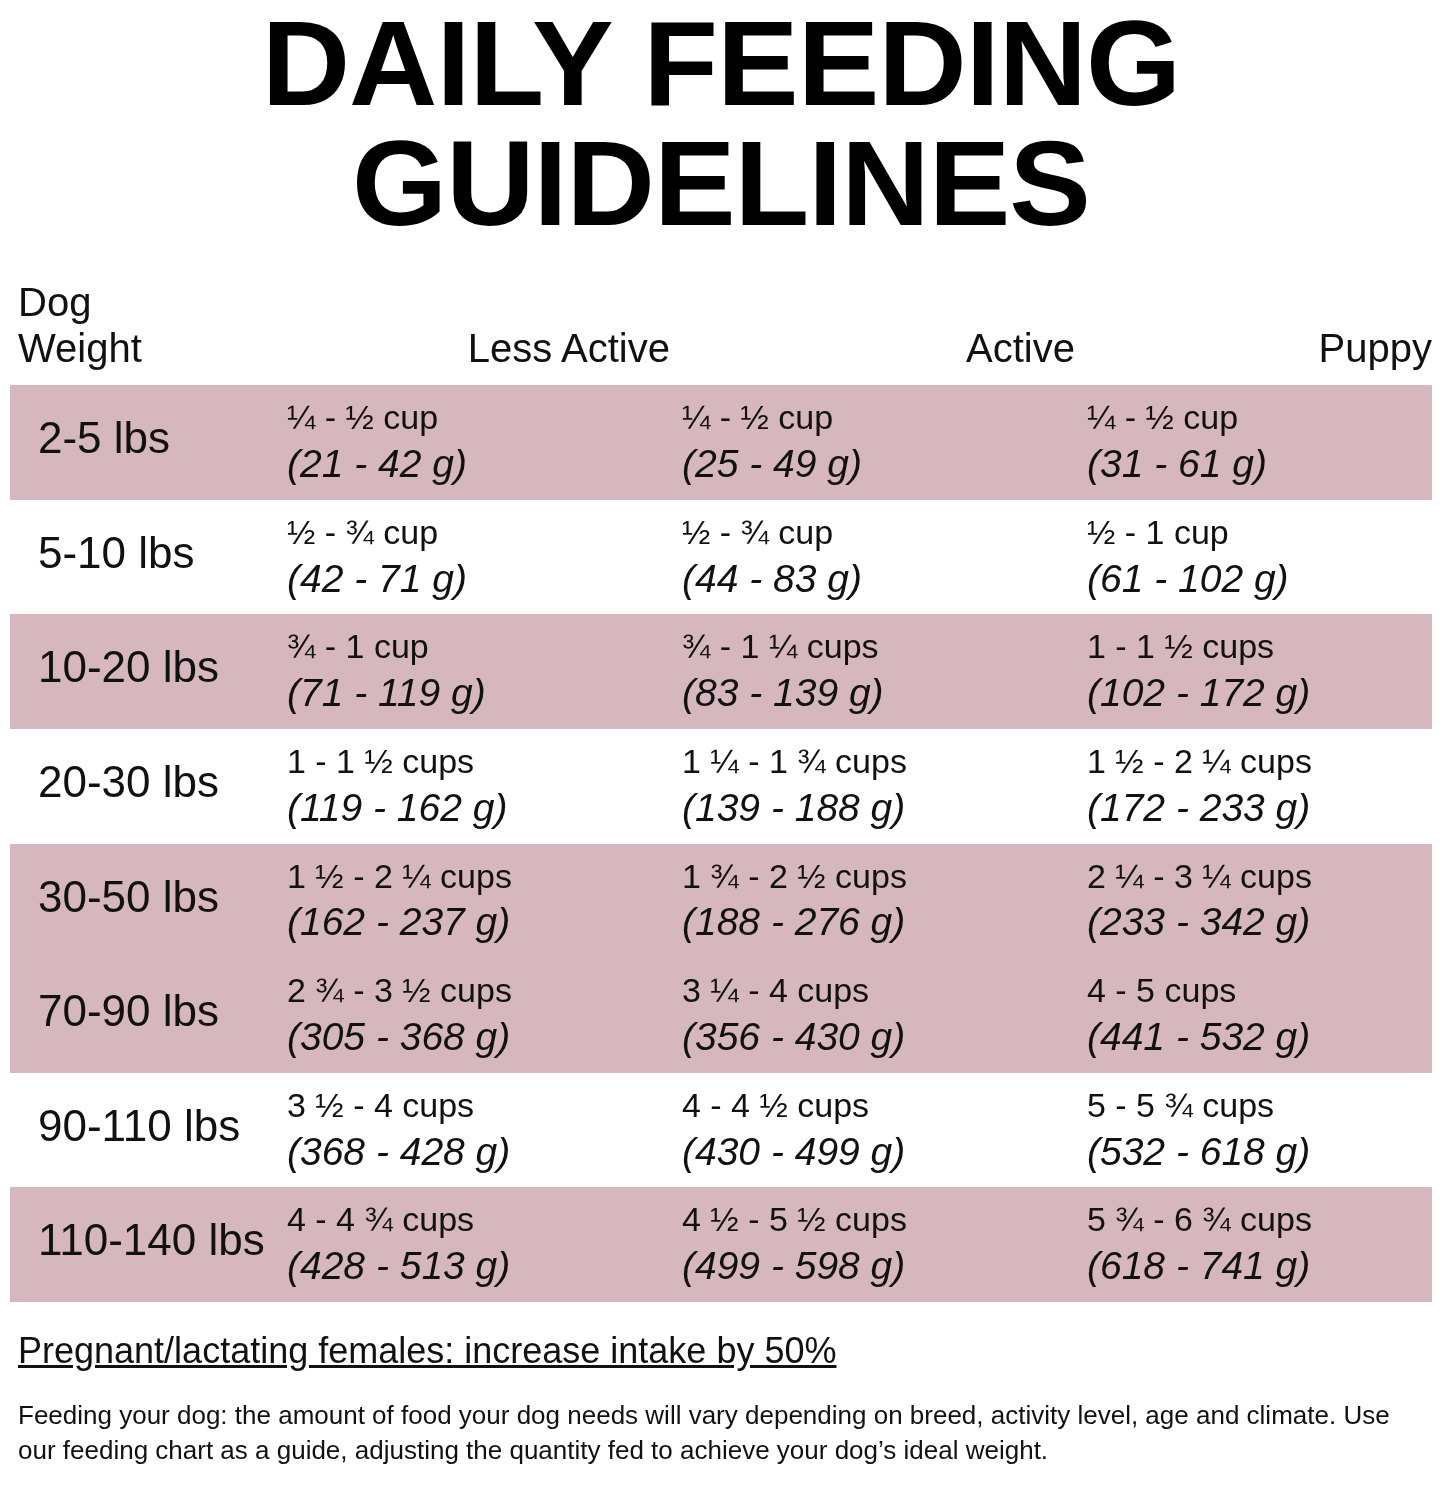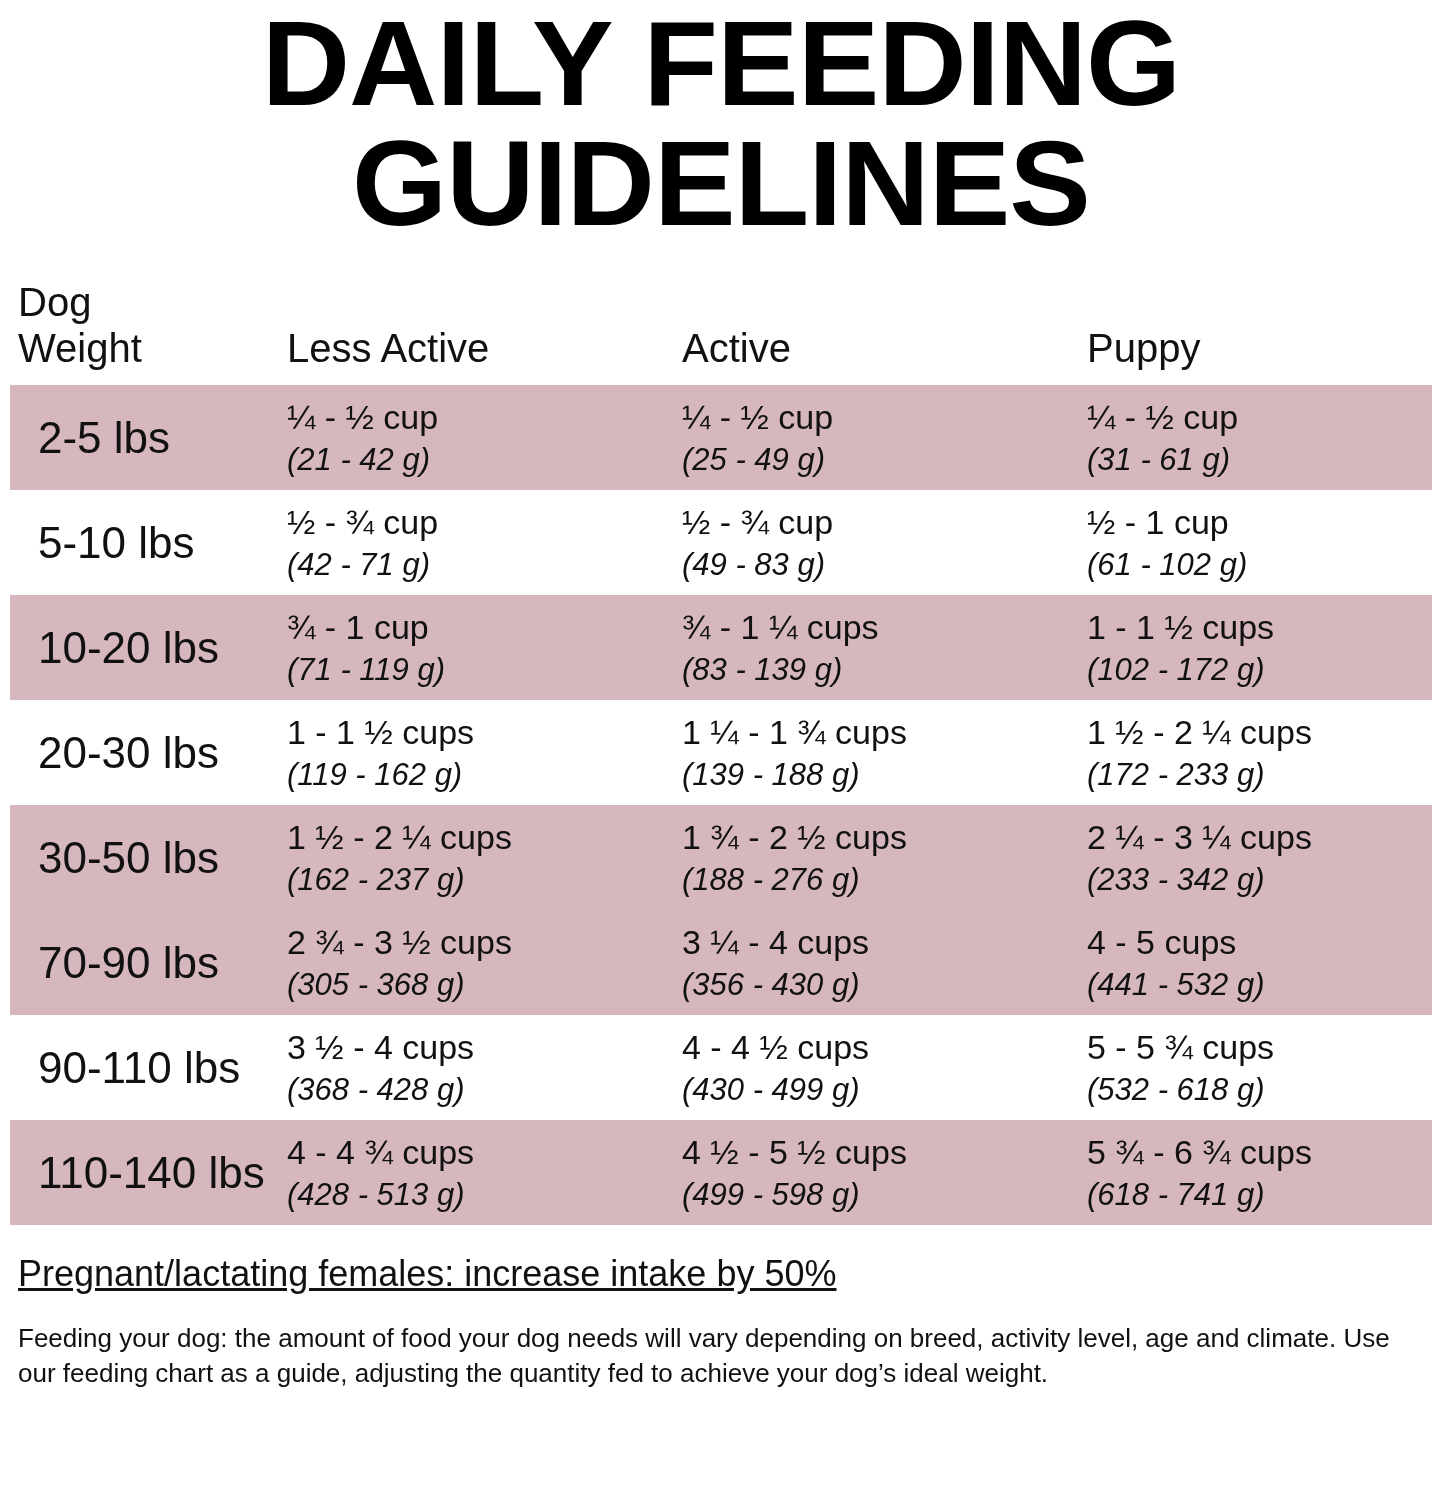--- a/index.html
+++ b/index.html
@@ -60,20 +60,21 @@
     vertical-align: bottom;
     padding: 0 0 14px 0;
     line-height: 1.14;
     margin-top: 36px;
   }
   thead th.col-weight {
     padding-left: 8px;
   }
   thead th.col-data {
     padding-left: 12px;
+    text-align: right;
   }
 
   tbody tr.shaded {
     background: #d6b7bd;
   }
   tbody td {
     padding: 12px 0 12px 0;
     vertical-align: top;
   }
   tbody td.weight {
@@ -86,21 +87,21 @@
   tbody td.amount {
     padding-left: 12px;
     line-height: 1.2;
   }
   .cups {
     font-size: 34px;
     color: #111111;
     white-space: nowrap;
   }
   .grams {
-    font-size: 31px;
+    font-size: 39px;
     font-style: italic;
     color: #111111;
     white-space: nowrap;
     margin-top: 3px;
   }
 
   
   .note-major {
     font-size: 36px;
     color: #111111;
@@ -164,21 +165,21 @@
       </tr>
 
       <tr>
         <td class="weight">5-10 lbs</td>
         <td class="amount">
           <div class="cups">½ - ¾ cup</div>
           <div class="grams">(42 - 71 g)</div>
         </td>
         <td class="amount">
           <div class="cups">½ - ¾ cup</div>
-          <div class="grams">(49 - 83 g)</div>
+          <div class="grams">(44 - 83 g)</div>
         </td>
         <td class="amount">
           <div class="cups">½ - 1 cup</div>
           <div class="grams">(61 - 102 g)</div>
         </td>
       </tr>
 
       <tr class="shaded">
         <td class="weight">10-20 lbs</td>
         <td class="amount">

